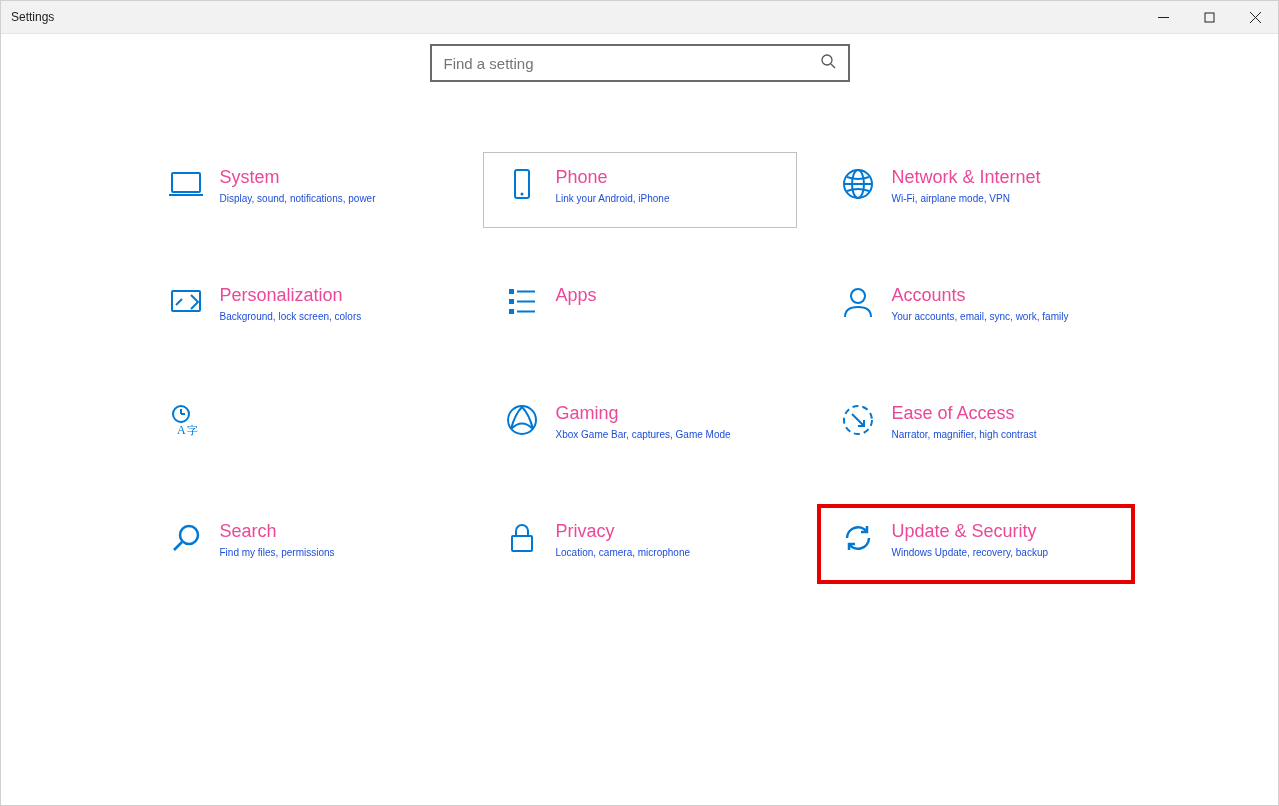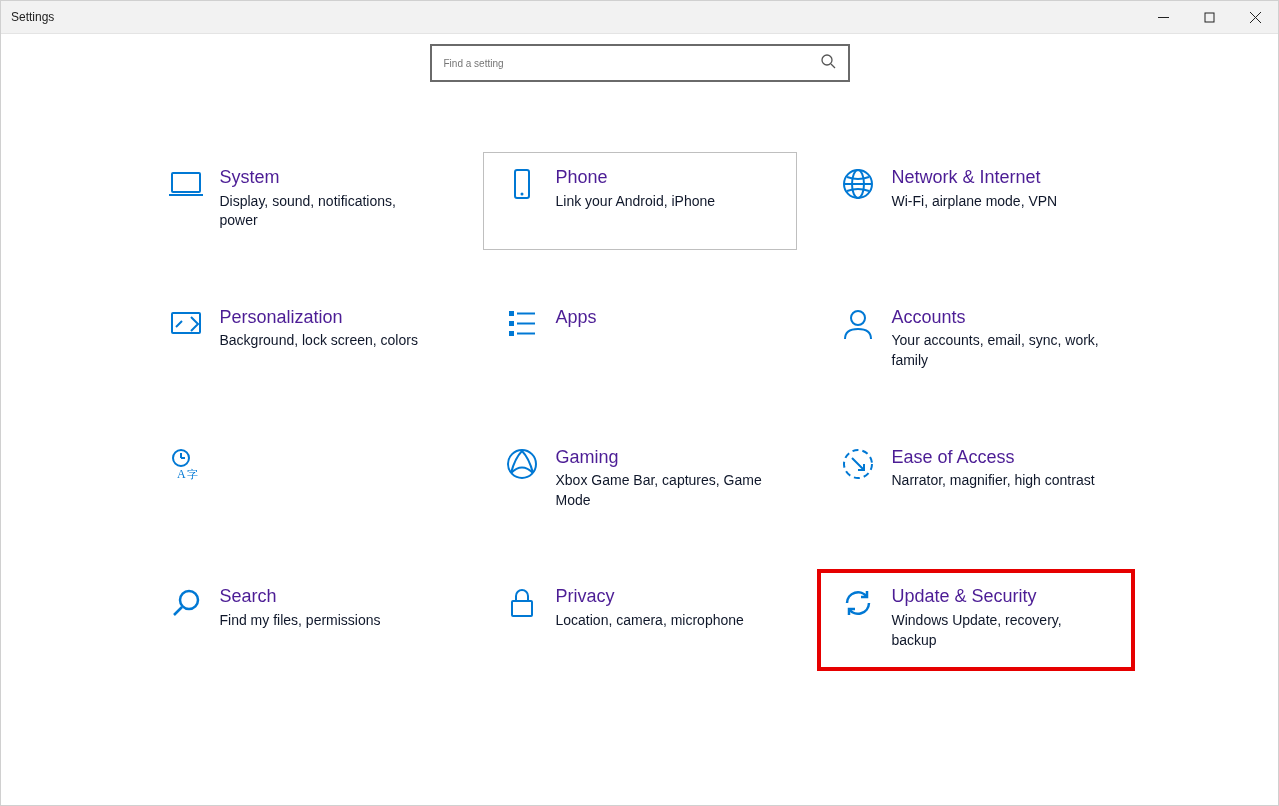--- a/index.html
+++ b/index.html
@@ -53,21 +53,21 @@
     height: 38px;
     border: 2px solid #6a6a6a;
     display: flex;
     align-items: center;
     padding: 0 12px;
   }
   .search-box input {
     flex: 1;
     border: none;
     outline: none;
-    font-size: 10px;
+    font-size: 15px;
     font-family: inherit;
     color: #666;
     background: transparent;
   }
   .search-box .search-ic { color: #555; }
   .grid {
     display: grid;
     grid-template-columns: repeat(3, 314px);
     column-gap: 22px;
     row-gap: 42px;
@@ -95,28 +95,28 @@
     display: flex;
     align-items: flex-start;
     justify-content: center;
     color: #0078d4;
     padding-top: 2px;
   }
   .tile .icon-slot svg { width: 34px; height: 34px; }
   .tile .text-slot { padding-left: 10px; padding-top: 2px;}
   .tile .tile-title {
     font-size: 18px;
-    color: #4c1d95;
+    color: #ec4899;
     font-weight: 400;
     line-height: 1.2;
     margin-bottom: 3px;
   }
   .tile .tile-desc {
-    font-size: 14px;
-    color: #0f172a;
+    font-size: 10px;
+    color: #1d4ed8;
     line-height: 1.4;
     max-width: 210px;
   }
 </style>
 </head>
 <body>
 
 <div class="titlebar">
   <div class="title">Settings</div>
   <div class="win-controls">

